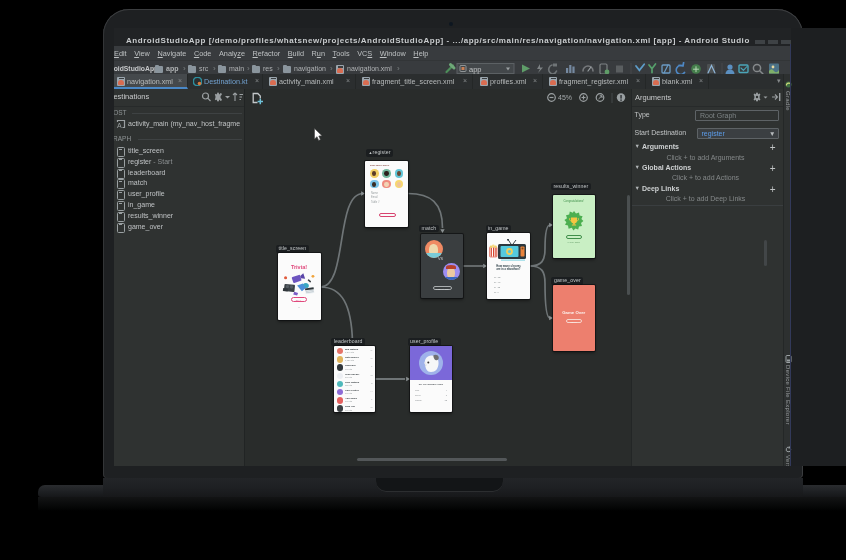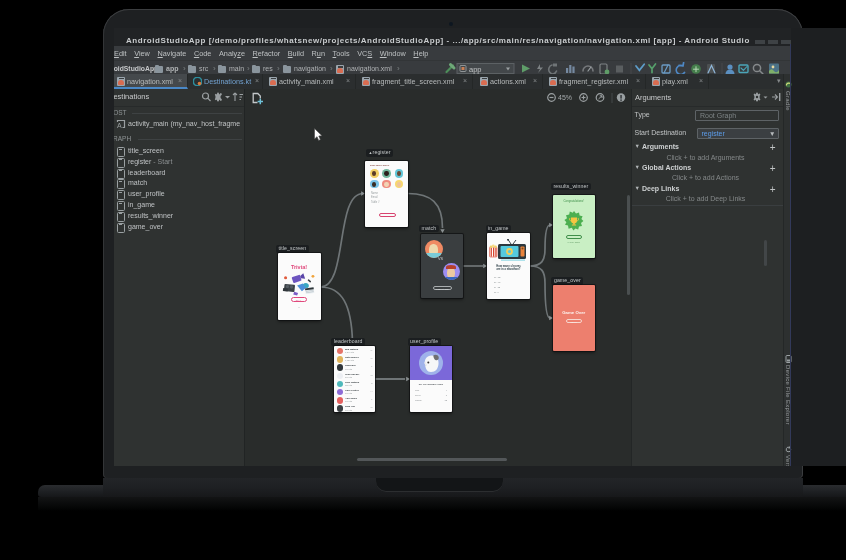--- a/index.html
+++ b/index.html
@@ -166,46 +166,46 @@
         <div class="tab" style="left:0;width:74px;background:#45494c;border-bottom:2px solid #4a88c7;">
           <div class="axml" style="left:3px;top:2.5px;"></div>
           <span class="abs" style="left:13px;top:3px;">navigation.xml</span>
             <span class="x abs" style="left:64px;top:3px;">×</span>
         </div>
         <div class="tab" style="left:76px;width:73px;">
           <svg class="abs" style="left:3px;top:2.5px" width="9" height="9" viewBox="0 0 9 9">
               <circle cx="4.5" cy="4.5" r="4.2" fill="none" stroke="#2e8f9e" stroke-width="1.6"></circle>
               <circle cx="6.5" cy="6.5" r="1.8" fill="#d97a3c"></circle>
             </svg>
-          <span class="abs" style="left:14px;top:3px;color:#72a1cf;">Destinations.kt</span>
+          <span class="abs" style="left:14px;top:3px;color:#72a1cf;">Destination.kt</span>
             <span class="x abs" style="left:65px;top:3px;">×</span>
         </div>
         <div class="tab" style="left:152px;width:90px;">
           <div class="axml" style="left:3px;top:2.5px;"></div>
           <span class="abs" style="left:13px;top:3px;">activity_main.xml</span>
             <span class="x abs" style="left:80px;top:3px;">×</span>
         </div>
         <div class="tab" style="left:245px;width:114px;">
           <div class="axml" style="left:3px;top:2.5px;"></div>
           <span class="abs" style="left:13px;top:3px;">fragment_title_screen.xml</span>
             <span class="x abs" style="left:104px;top:3px;">×</span>
         </div>
         <div class="tab" style="left:363px;width:66px;">
           <div class="axml" style="left:3px;top:2.5px;"></div>
-          <span class="abs" style="left:13px;top:3px;">actions.xml</span>
+          <span class="abs" style="left:13px;top:3px;">profiles.xml</span>
             <span class="x abs" style="left:56px;top:3px;">×</span>
         </div>
         <div class="tab" style="left:432px;width:100px;">
           <div class="axml" style="left:3px;top:2.5px;"></div>
           <span class="abs" style="left:13px;top:3px;">fragment_register.xml</span>
             <span class="x abs" style="left:90px;top:3px;">×</span>
         </div>
         <div class="tab" style="left:535px;width:60px;">
           <div class="axml" style="left:3px;top:2.5px;"></div>
-          <span class="abs" style="left:13px;top:3px;">play.xml</span>
+          <span class="abs" style="left:13px;top:3px;">blank.xml</span>
             <span class="x abs" style="left:50px;top:3px;">×</span>
         </div>
         <span class="abs" style="left:663px;top:3px;color:#85898b;font-size:7px;">▾</span>
       </div>
       <div id="leftpanel">
         <div class="abs" style="left:-6px;top:3px;font-size:7.5px;color:#c8cacb;">Destinations</div>
         <svg class="abs" style="left:87px;top:2px" width="42" height="12" viewBox="0 0 42 12">
           <circle cx="4.5" cy="5" r="3" fill="none" stroke="#9ba0a2" stroke-width="1.2"></circle>
           <path d="M6.7 7.2 L9.5 10" stroke="#9ba0a2" stroke-width="1.2"></path>
           <g fill="#9ba0a2">

